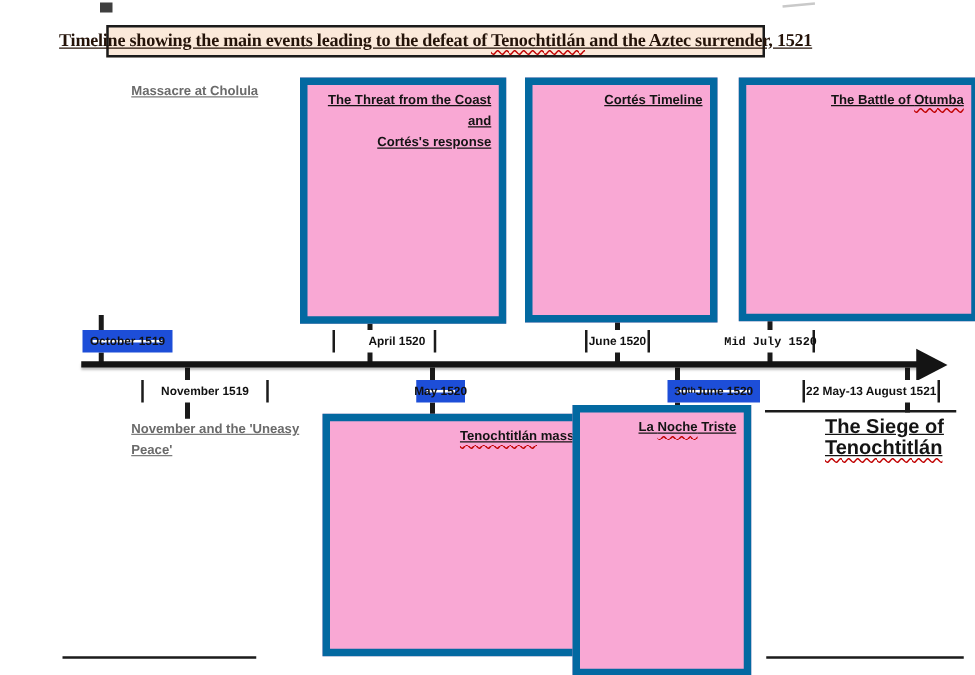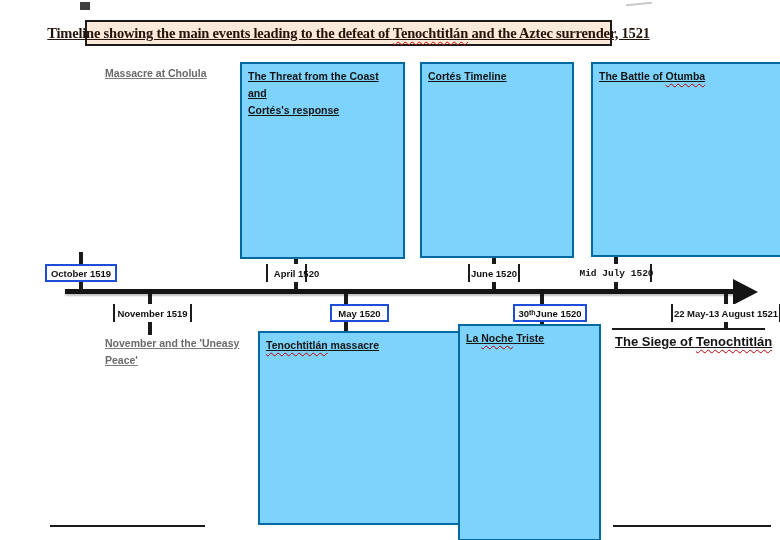--- a/index.html
+++ b/index.html
@@ -14,21 +14,21 @@
     display:flex;align-items:center;justify-content:center;
   }
   .title-text{
     font-family:"Liberation Serif",serif;font-weight:bold;font-size:14.5px;
     letter-spacing:-0.2px;text-decoration:underline;color:#241309;white-space:nowrap;
   }
   
   .smudge{position:absolute;left:80px;top:2px;width:10px;height:8px;background:#3f3f3f;filter:blur(0.6px);}
   .scratch{position:absolute;left:626px;top:3px;width:26px;height:2px;background:#c9c9c9;transform:rotate(-5deg);}
   
-  .box{position:absolute;border:2px solid #0369a1;background:#7dd3fc;box-sizing:border-box;z-index:3;}
+  .box{position:absolute;border:6px solid #0369a1;background:#f9a8d4;box-sizing:border-box;z-index:3;text-align:right;}
   .box-label{
     padding:4px 6px;font-size:10.5px;font-weight:bold;line-height:17px;
     text-decoration:underline;color:#141414;
   }
   
   .muted-label{
     position:absolute;font-size:10.5px;font-weight:bold;line-height:17px;
     color:#6a6a6a;text-decoration:underline;text-decoration-color:#7d7d7d;
     filter:blur(0.35px);z-index:3;padding-left:48px;
   }
@@ -37,35 +37,35 @@
     box-shadow:0 2px 2px rgba(0,0,0,0.25);z-index:2;}
   .tl-arrow{position:absolute;left:733px;top:279px;width:0;height:0;z-index:2;
     border-top:13px solid transparent;border-bottom:13px solid transparent;border-left:25px solid #141414;}
   .tick{position:absolute;width:4px;background:#1a1a1a;z-index:1;}
   
   .date{
     position:absolute;height:18px;background:#ffffff;box-sizing:border-box;z-index:3;
     display:flex;align-items:center;justify-content:center;
     font-size:9.5px;font-weight:bold;color:#111;white-space:nowrap;
   }
-  .date.full{border:2px solid #1d4ed8;}
+  .date.full{border:8px solid #1d4ed8;margin-left:21px;}
   .date.bars{border-left:2px solid #1b1b1b;border-right:2px solid #1b1b1b;}
   .date.bar-r{border-right:2px solid #1b1b1b;font-family:Liberation Mono, monospace;}
   .date sup{font-size:7px;vertical-align:super;line-height:0;}
   
   .hline{position:absolute;height:0;border-top:2px solid #1b1b1b;z-index:2;}
   
   .sp{
     text-decoration-line:underline;text-decoration-style:wavy;
     text-decoration-color:#c00000;text-decoration-thickness:1px;
     text-underline-offset:2.5px;text-decoration-skip-ink:none;
   }
   .plain-label{
-    position:absolute;font-size:13px;font-weight:bold;line-height:17px;
-    text-decoration:underline;color:#141414;z-index:3;
+    position:absolute;font-size:16px;font-weight:bold;line-height:17px;
+    text-decoration:underline;color:#141414;z-index:3;margin-left:45px;
   }
 </style>
 </head>
 <body>
 
 <div id="page">
 
   <div class="smudge"></div>
   <div class="scratch"></div>
 
@@ -102,42 +102,42 @@
     </div>
   </div>
 
   <div class="box" style="left:591px;top:62px;width:192px;height:195px;">
     <div class="box-label"><span>The Battle of </span><span class="sp">Otumba</span></div>
   </div>
 
   <div class="date full" style="left:45px;top:264px;width:72px;">
     <span>October 1519</span>
   </div>
-  <div class="date bars" style="left:266px;top:264px;width:41px;padding-left:20px;">
+  <div class="date bars" style="left:266px;top:264px;width:83px;padding-left:20px;">
     <span>April 1520</span>
   </div>
   <div class="date bars" style="left:468px;top:264px;width:52px;">
     <span>June 1520</span>
   </div>
   <div class="date bar-r" style="left:583px;top:264px;width:69px;">
     <span>Mid July 1520</span>
   </div>
 
-  <div class="date bars" style="left:113px;top:304px;width:79px;">
+  <div class="date bars" style="left:113px;top:304px;width:102px;">
     <span>November 1519</span>
   </div>
-  <div class="date full" style="left:330px;top:304px;width:59px;">
+  <div class="date full" style="left:312px;top:304px;width:39px;">
     <span>May 1520</span>
   </div>
   <div class="date full" style="left:513px;top:304px;width:74px;">
     <span>30</span>
       <sup>th</sup>
       <span> June 1520</span>
   </div>
-  <div class="date bars" style="left:642px;top:304px;width:110px;margin-left:29px;">
+  <div class="date bars" style="left:642px;top:304px;width:110px;">
     <span>22 May-13 August 1521</span>
   </div>
 
   <div class="muted-label" style="left:57px;top:335px;width:160px;">
     <div>November and the 'Uneasy</div>
     <div>Peace'</div>
   </div>
   <div class="hline" style="left:50px;top:525px;width:155px;"></div>
 
   <div class="box" style="left:217px;top:331px;width:235px;height:194px;margin-left:41px;">

